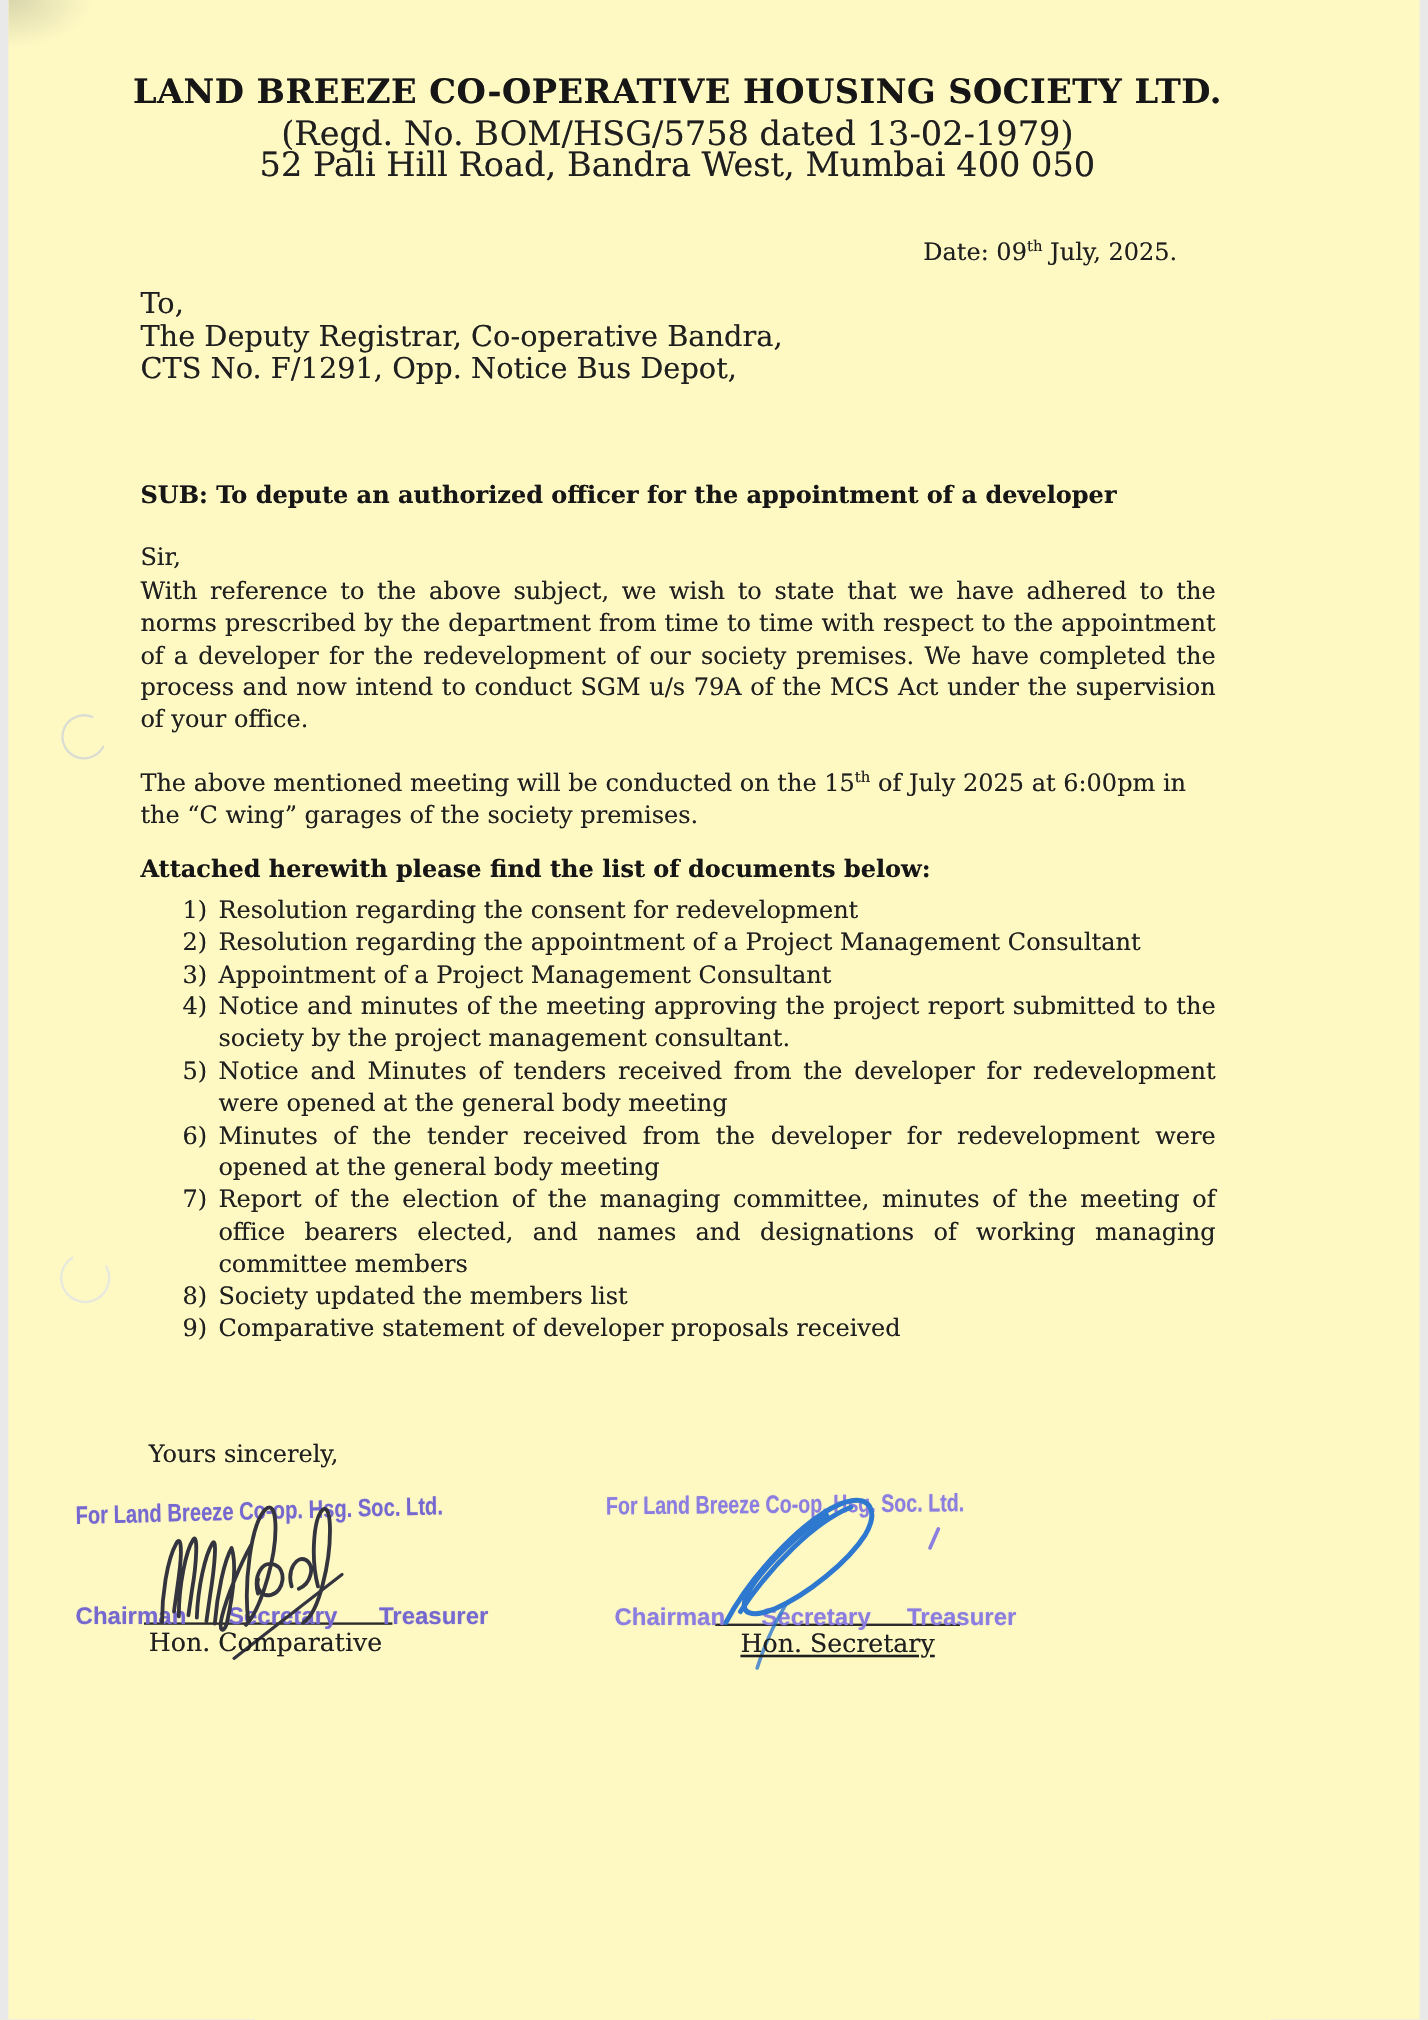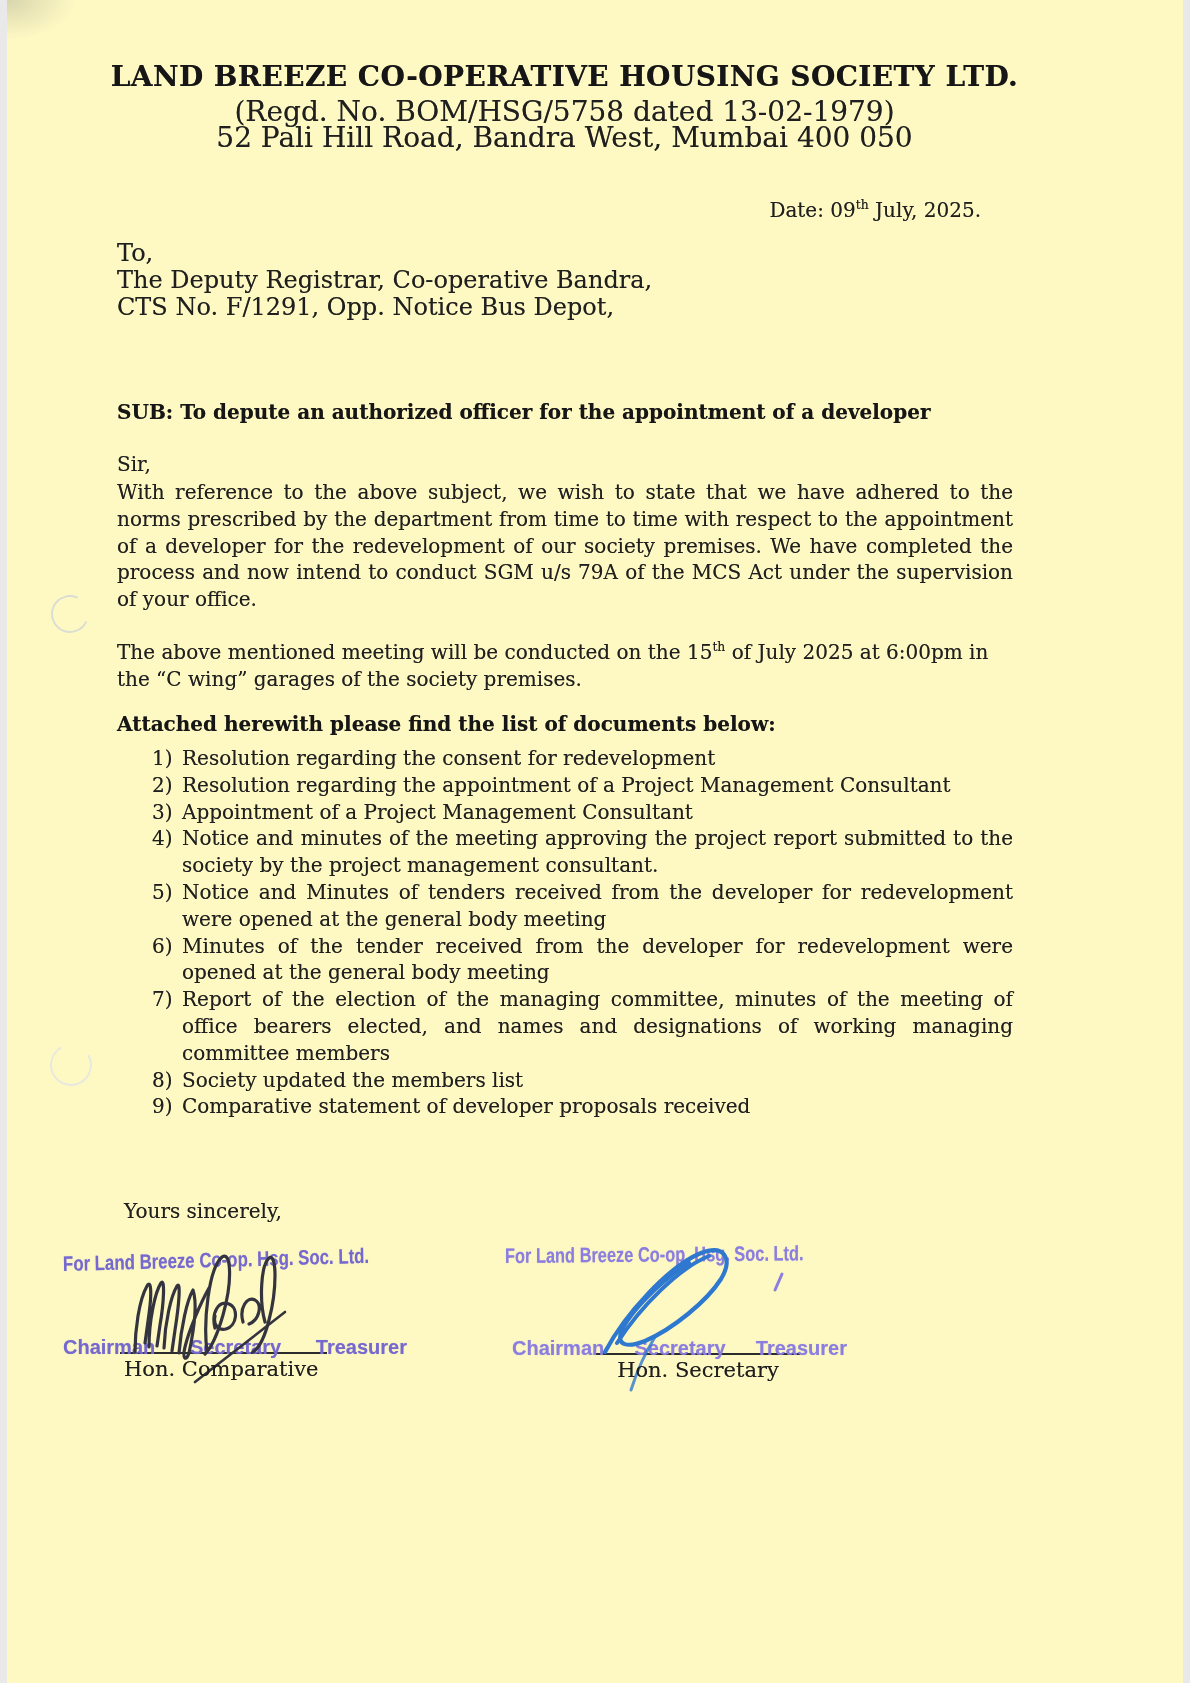--- a/index.html
+++ b/index.html
@@ -44,21 +44,21 @@
   .stamp-co.left{ left:56px; top:1252px; transform:scaleX(.80) rotate(-1.2deg); }
   .stamp-co.right{ left:498px; top:1244px; transform:scaleX(.78) rotate(-.4deg); }
   .stamp-roles{ position:absolute; display:flex; justify-content:space-between; font-size:20px; }
   .stamp-roles.left{ left:56px; top:1336px; width:344px; }
   .stamp-roles.right{ left:505px; top:1337px; width:335px; }
   .sig-line{ position:absolute; border-top:2px solid #2c2c2c; height:0; }
   .sig-line.left{ left:113px; top:1352px; width:207px; }
   .sig-line.right{ left:589px; top:1353px; width:204px; }
   .typed-name{ position:absolute; font-size:21px; }
   .typed-name.left{ left:117px; top:1357px; }
-  .typed-name.right{ left:589px; top:1358px; width:204px; text-align:center; }
+  .typed-name.right{ left:589px; top:1358px; width:204px; text-align:center;text-decoration:underline; }
 
   .sig-svg{ position:absolute; overflow:visible; }
   .sig-svg.left{ left:95px; top:1180px; }
   .sig-svg.right{ left:560px; top:1190px; }
   .sig-svg path, .sig-svg line{ fill:none; stroke-linecap:round; stroke-linejoin:round; }
 </style>
 </head>
 <body>
 
 <div class="page">

